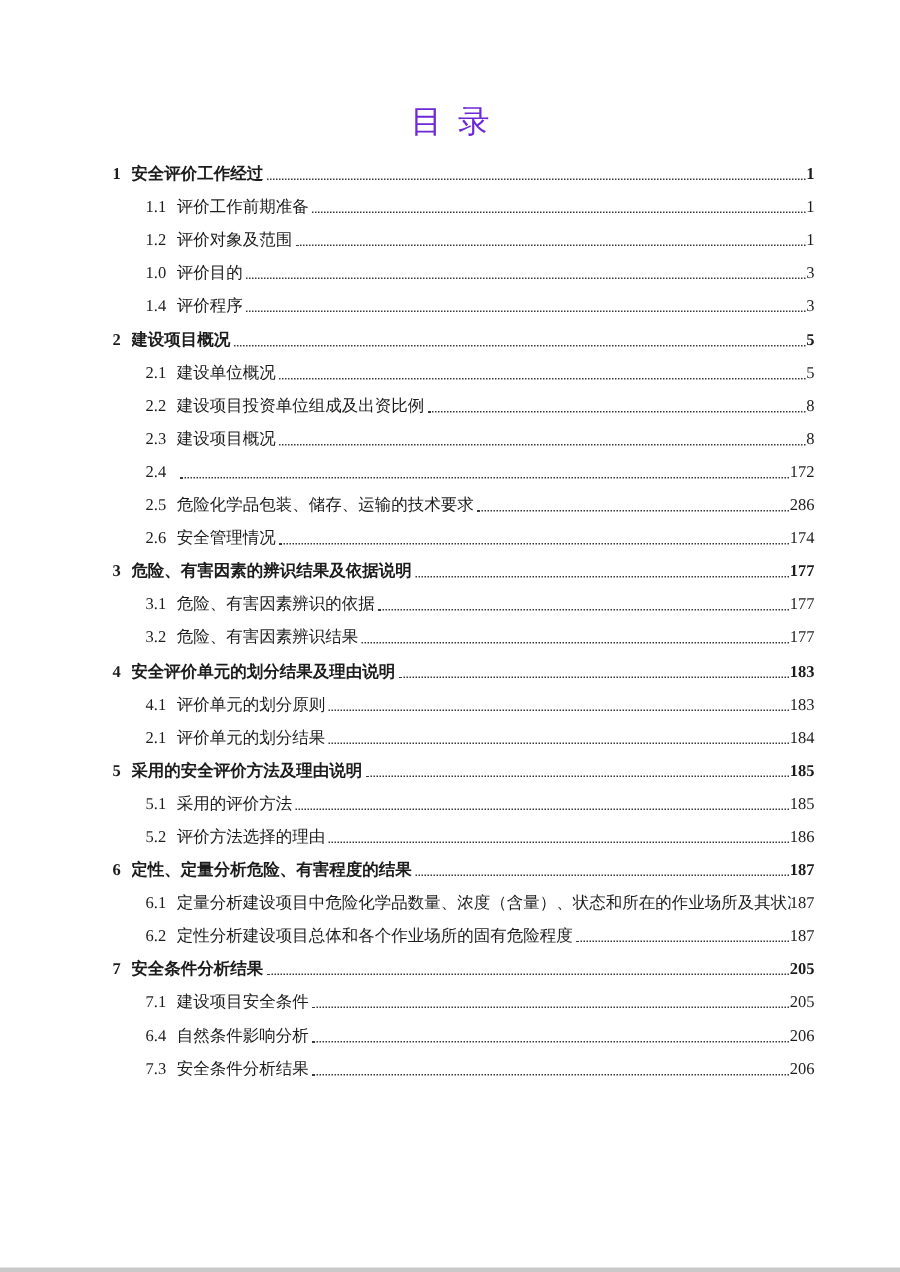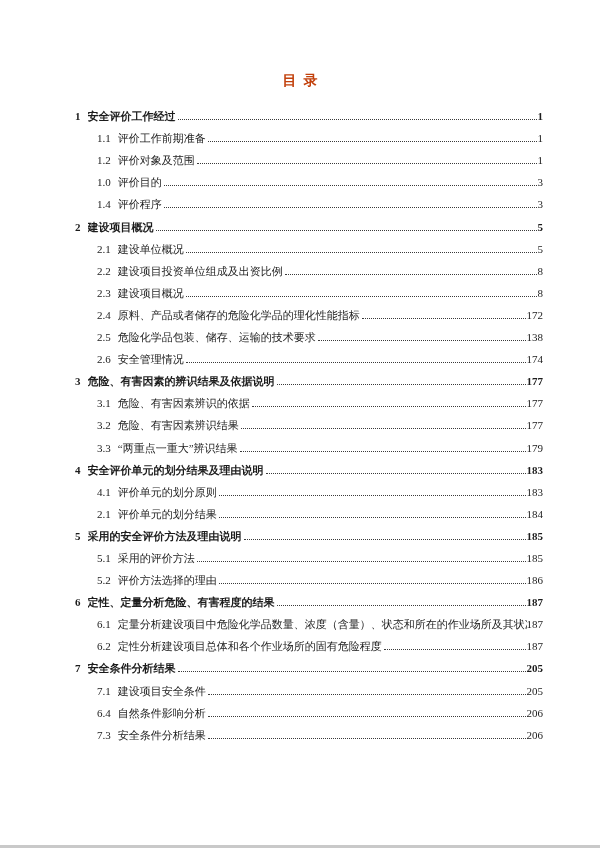--- a/index.html
+++ b/index.html
@@ -13,25 +13,25 @@
     height: 848px;
     background: #ffffff;
     overflow: hidden;
     font-family: "Liberation Serif", "DejaVu Serif", serif;
     color: #1c1c1c;
   }
   .title {
     margin: 0;
     padding-top: 70px;
     text-align: center;
-    font-size: 14px;
+    font-size: 21px;
     line-height: 22px;
-    font-weight: bold;
+    font-weight: normal;
     white-space: pre;
-    color: #c2410c;
+    color: #6d28d9;
   }
   .toc {
     margin: 9px 57px 0 75px;
   }
   .toc-row {
     display: flex;
     align-items: flex-end;
     height: 22.1px;
     font-size: 11px;
     line-height: 14px;
@@ -132,29 +132,28 @@
     <span class="pagenum">8</span>
   </div>
       <div class="toc-row lv2">
     <span class="num">2.3</span>
     <span class="label">建设项目概况</span>
     <span class="leader"></span>
     <span class="pagenum">8</span>
   </div>
       <div class="toc-row lv2">
     <span class="num">2.4</span>
-    <span class="label">原料、产品或者储存的危险化学品的理化性能指标</span>
     <span class="leader"></span>
     <span class="pagenum">172</span>
   </div>
       <div class="toc-row lv2">
     <span class="num">2.5</span>
     <span class="label">危险化学品包装、储存、运输的技术要求</span>
     <span class="leader"></span>
-    <span class="pagenum">138</span>
+    <span class="pagenum">286</span>
   </div>
       <div class="toc-row lv2">
     <span class="num">2.6</span>
     <span class="label">安全管理情况</span>
     <span class="leader"></span>
     <span class="pagenum">174</span>
   </div>
       <div class="toc-row lv1">
     <span class="num">3</span>
     <span class="label">危险、有害因素的辨识结果及依据说明</span>
@@ -165,26 +164,20 @@
     <span class="num">3.1</span>
     <span class="label">危险、有害因素辨识的依据</span>
     <span class="leader"></span>
     <span class="pagenum">177</span>
   </div>
       <div class="toc-row lv2">
     <span class="num">3.2</span>
     <span class="label">危险、有害因素辨识结果</span>
     <span class="leader"></span>
     <span class="pagenum">177</span>
-  </div>
-      <div class="toc-row lv2">
-    <span class="num">3.3</span>
-    <span class="label">“两重点一重大”辨识结果</span>
-    <span class="leader"></span>
-    <span class="pagenum">179</span>
   </div>
       <div class="toc-row lv1">
     <span class="num">4</span>
     <span class="label">安全评价单元的划分结果及理由说明</span>
     <span class="leader"></span>
     <span class="pagenum">183</span>
   </div>
       <div class="toc-row lv2">
     <span class="num">4.1</span>
     <span class="label">评价单元的划分原则</span>

